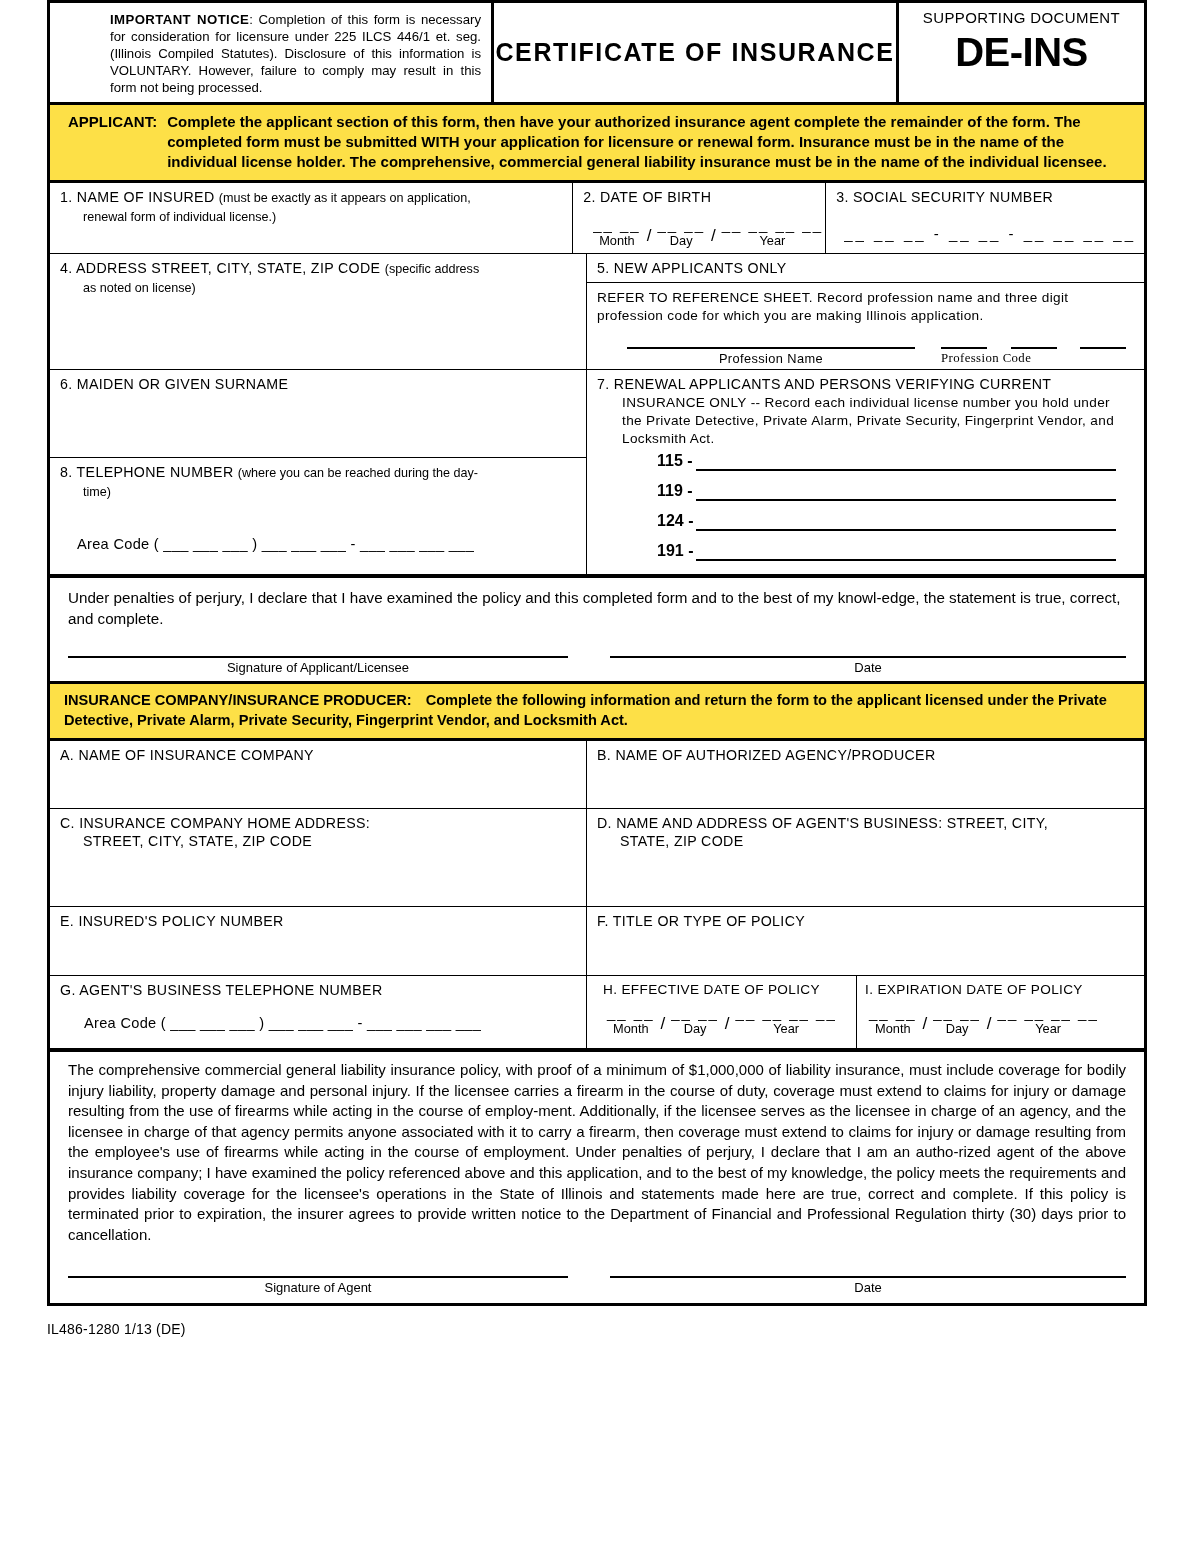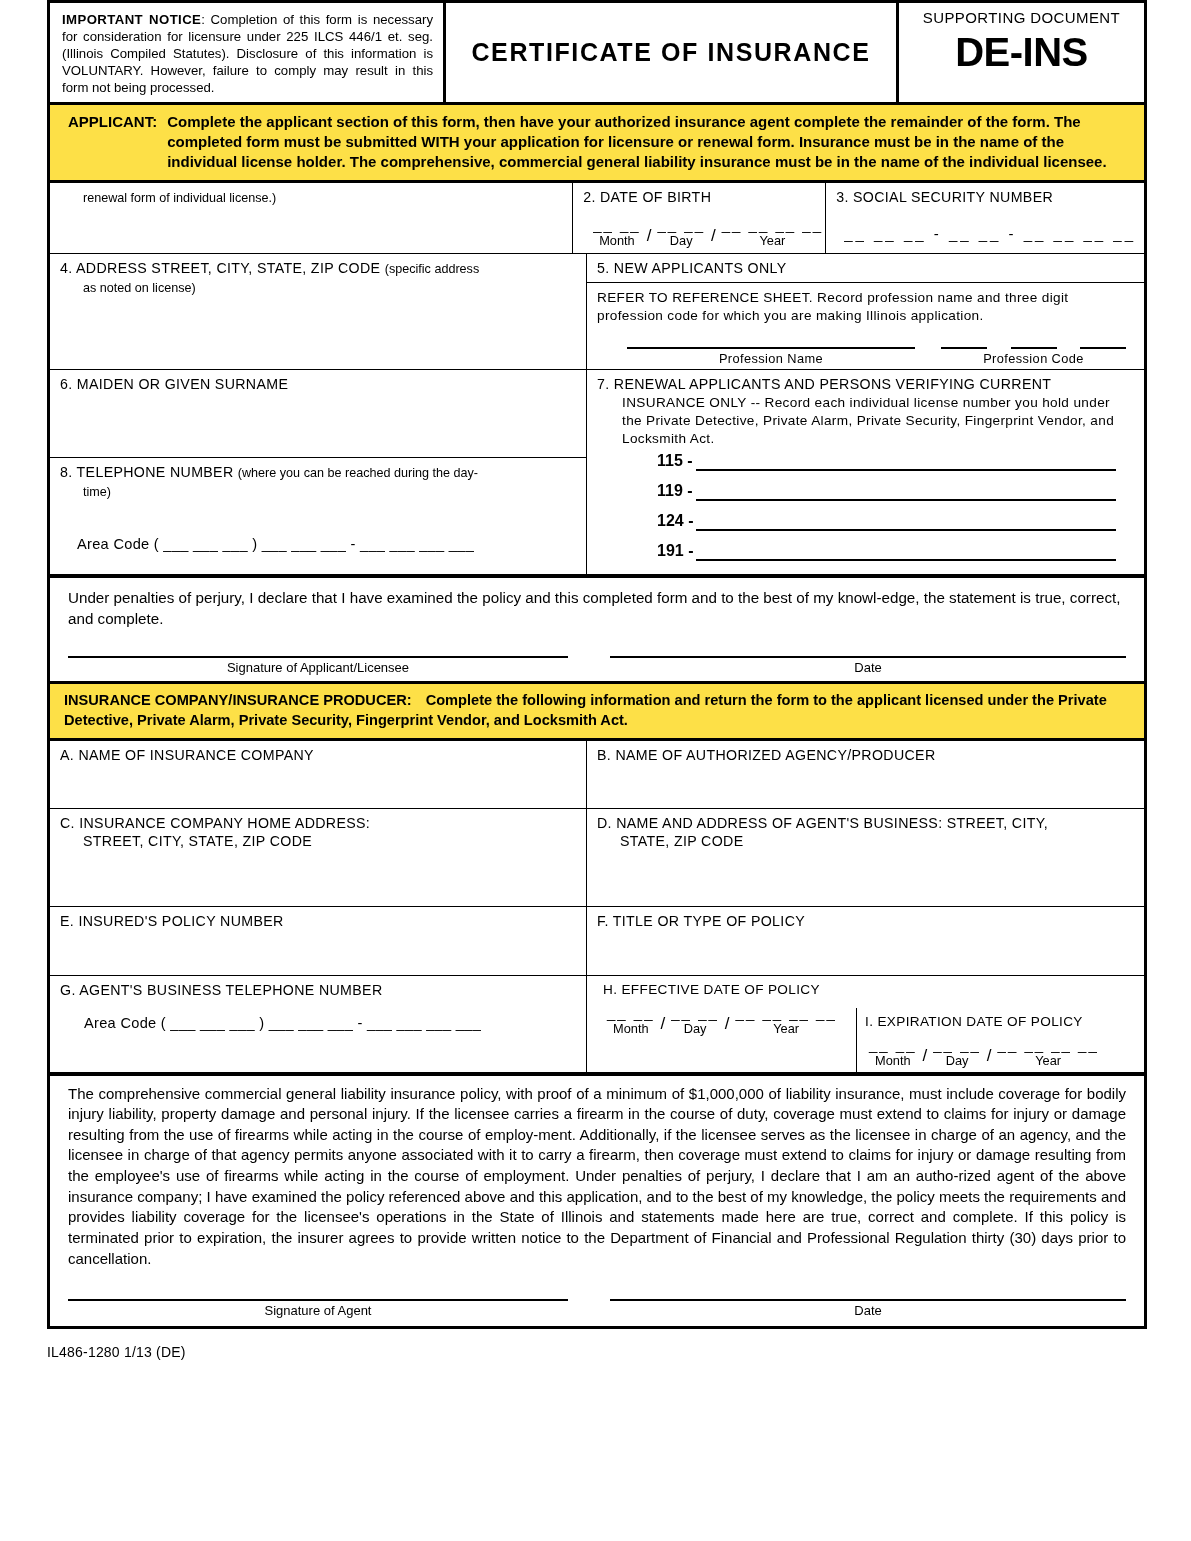--- a/index.html
+++ b/index.html
@@ -46,20 +46,21 @@
     border-bottom: 3px solid #000;
   }
   .notice-cell {
     width: 396px;
     box-sizing: border-box;
     padding: 8px 10px 6px 12px;
     border-right: 3px solid #000;
     font-size: 13.2px;
     line-height: 1.29;
     text-align: justify;
+    margin-left: 48px;
   }
   .notice-cell b { font-weight: bold; letter-spacing: .4px; }
   .title-cell {
     flex: 1;
     display: flex;
     align-items: center;
     justify-content: center;
     border-right: 3px solid #000;
   }
   .title-cell .t {
@@ -129,21 +130,21 @@
   .slash { font-size: 17px; padding: 0 6px 2px 6px; }
 
   .ssn-ticks { font-size: 15px; letter-spacing: 3px; white-space: nowrap; }
 
   
   .rule { border-bottom: 2px solid #000; height: 0; }
 
   
   .prof-wrap { margin-top: 22px; display: flex; align-items: flex-end; padding: 0 6px 0 30px; }
   .prof-name { flex: 1; text-align: center; }
-  .prof-code { width: 185px; text-align: center; margin-left: 26px; }
+  .prof-code { width: 185px; margin-left: 26px; font-family: Liberation Serif, serif; }
   .prof-cap { font-size: 12.8px; margin-top: 2px; letter-spacing: .4px; }
   .codeblanks { display: flex; justify-content: space-between; }
   .codeblanks div { width: 46px; border-bottom: 2px solid #000; height: 0; }
 
   
   .lic-list { padding: 4px 14px 6px 60px; }
   .lic-item { display: flex; align-items: flex-end; margin-bottom: 11px; }
   .lic-item:last-child { margin-bottom: 2px; }
   .lic-pre { font-size: 16px; font-weight: bold; white-space: nowrap; padding-bottom: 1px; }
   .lic-line { flex: 1; border-bottom: 2px solid #000; height: 0; margin-left: 3px; }
@@ -191,20 +192,22 @@
       </div>
     </div>
 
     <div class="band band-applicant">
       <div class="lbl">APPLICANT:</div>
       <div class="txt">Complete the applicant section of this form, then have your authorized insurance agent complete the remainder of the form.  The completed form must be submitted WITH your application for licensure or renewal form. Insurance must be in the name of the individual license holder.  The comprehensive, commercial general liability insurance must be in the name of the individual licensee.</div>
     </div>
 
     <div class="row">
       <div class="cell" style="width:536px;min-height:70px;">
+        <div class="lab"><span>1.  NAME  OF  INSURED</span>
+          <span class="sm">(must be exactly as it appears on application,</span></div>
         <div class="lab indent"><span class="sm">renewal form of individual license.)</span></div>
       </div>
       <div class="cell bl" style="width:253px;">
         <div class="lab">2.  DATE  OF  BIRTH</div>
         <div class="dobrow">
           <div class="dob-seg">
             <div class="dob-ticks">__ __</div>
             <div class="dob-cap">Month</div>
           </div>
           <div class="slash">/</div>
@@ -357,21 +360,21 @@
             <div class="dob-ticks">__ __</div>
             <div class="dob-cap">Day</div>
           </div>
           <div class="slash">/</div>
           <div class="dob-seg">
             <div class="dob-ticks">__ __ __ __</div>
             <div class="dob-cap">Year</div>
           </div>
         </div>
       </div>
-      <div class="cell bl" style="flex:1;padding:5px 4px 4px 8px;margin-top:32px;">
+      <div class="cell bl" style="flex:1;padding:5px 4px 4px 8px;">
         <div class="lab" style="font-size:13.6px;">I.   EXPIRATION  DATE  OF  POLICY</div>
         <div class="dobrow" style="margin-top:6px;padding-left:4px;">
           <div class="dob-seg">
             <div class="dob-ticks">__ __</div>
             <div class="dob-cap">Month</div>
           </div>
           <div class="slash">/</div>
           <div class="dob-seg">
             <div class="dob-ticks">__ __</div>
             <div class="dob-cap">Day</div>

